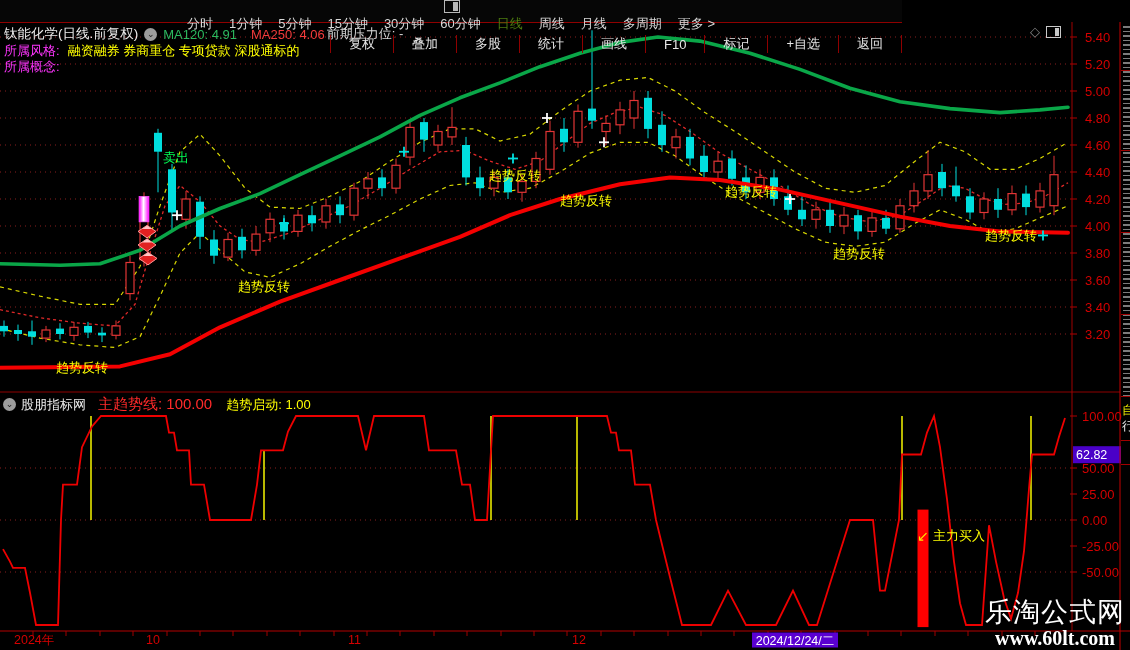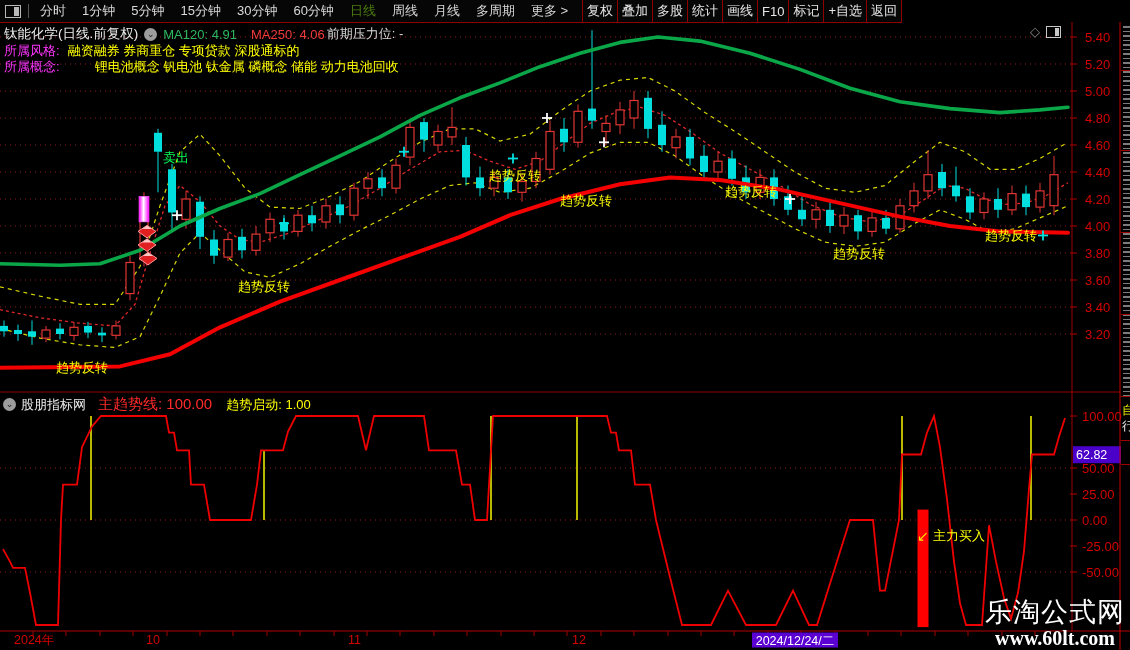--- a/index.html
+++ b/index.html
@@ -1,34 +1,34 @@
 <!DOCTYPE html>
 <html><head>
 <meta charset="utf-8">
 <style>
   html,body{margin:0;padding:0;background:#000;}
   #root{position:relative;width:1130px;height:650px;background:#000;overflow:hidden;
         font-family:"Liberation Sans",sans-serif;-webkit-font-smoothing:antialiased;}
   
   .toolbar{position:absolute;top:0;left:0;width:902px;height:22px;display:flex;align-items:center;
-           background:#060606;border-bottom:1px solid #8f0000;z-index:6;}
+           background:#060606;border-bottom:1px solid #8f0000;z-index:6;flex-direction:column;}
   .win-icon{width:14px;height:11px;border:1px solid #b8b8b8;margin:0 4px 0 5px;position:relative;flex:none;}
   .win-icon i{position:absolute;right:1px;top:1px;bottom:1px;width:5px;background:#b8b8b8;}
   .tb-sep{width:1px;height:14px;background:#555;margin:0 3px;}
   .period{padding:0 8px;font-size:13px;color:#d8d8d8;line-height:22px;white-space:nowrap;}
   .period.active{color:#4d7c0f;}
   .tb-right{margin-left:auto;display:flex;height:22px;}
-  .tb-btn{display:flex;align-items:center;padding:0 4px;font-size:13px;color:#e6e6e6;
+  .tb-btn{display:flex;align-items:center;padding:0 18px;font-size:13px;color:#e6e6e6;
           border-left:1px solid #8f0000;white-space:nowrap;}
   .tb-btn:last-child{border-right:1px solid #8f0000;}
   
   .row{position:absolute;left:4px;display:flex;align-items:center;z-index:5;white-space:nowrap;}
   .r1{top:25px;}
   .r2{top:42px;}
-  .r3{top:58px;gap:27px;}
+  .r3{top:58px;}
   .t-title{font-size:13.5px;color:#ececec;}
   .chev{width:13px;height:13px;border-radius:50%;background:#9c9c9c;color:#1c1c1c;font-size:9px;
         line-height:12px;text-align:center;margin:0 6px;flex:none;}
   .ma120{color:#2db85f;font-size:13px;margin-right:14px;}
   .ma250{color:#f23b3b;font-size:13px;margin-right:2px;}
   .press{color:#d9d9d9;font-size:13px;}
   .taglbl{color:#ff35ff;font-size:13px;margin-right:8px;}
   .tagval{color:#ffff00;font-size:13px;}
   .sub-row{position:absolute;left:3px;top:395px;display:flex;align-items:center;z-index:5;white-space:nowrap;}
   .sub-name{color:#ececec;font-size:13px;margin-right:12px;}
@@ -93,21 +93,20 @@
     <span class="ma120">MA120: 4.91</span>
     <span class="ma250">MA250: 4.06</span>
     <span class="press">前期压力位: -</span>
   </div>
   <div class="row r2">
     <span class="taglbl">所属风格:</span>
     <span class="tagval">融资融券 券商重仓 专项贷款 深股通标的</span>
   </div>
   <div class="row r3">
     <span class="taglbl">所属概念:</span>
-    <span class="tagval">锂电池概念 钒电池 钛金属 磷概念 储能 动力电池回收</span>
   </div>
 
   <div class="tr-icons">
     <span class="diamond-ic">◇</span>
     <span class="win-icon2">
         <i></i>
       </span>
   </div>
 
   <div class="sub-row">

